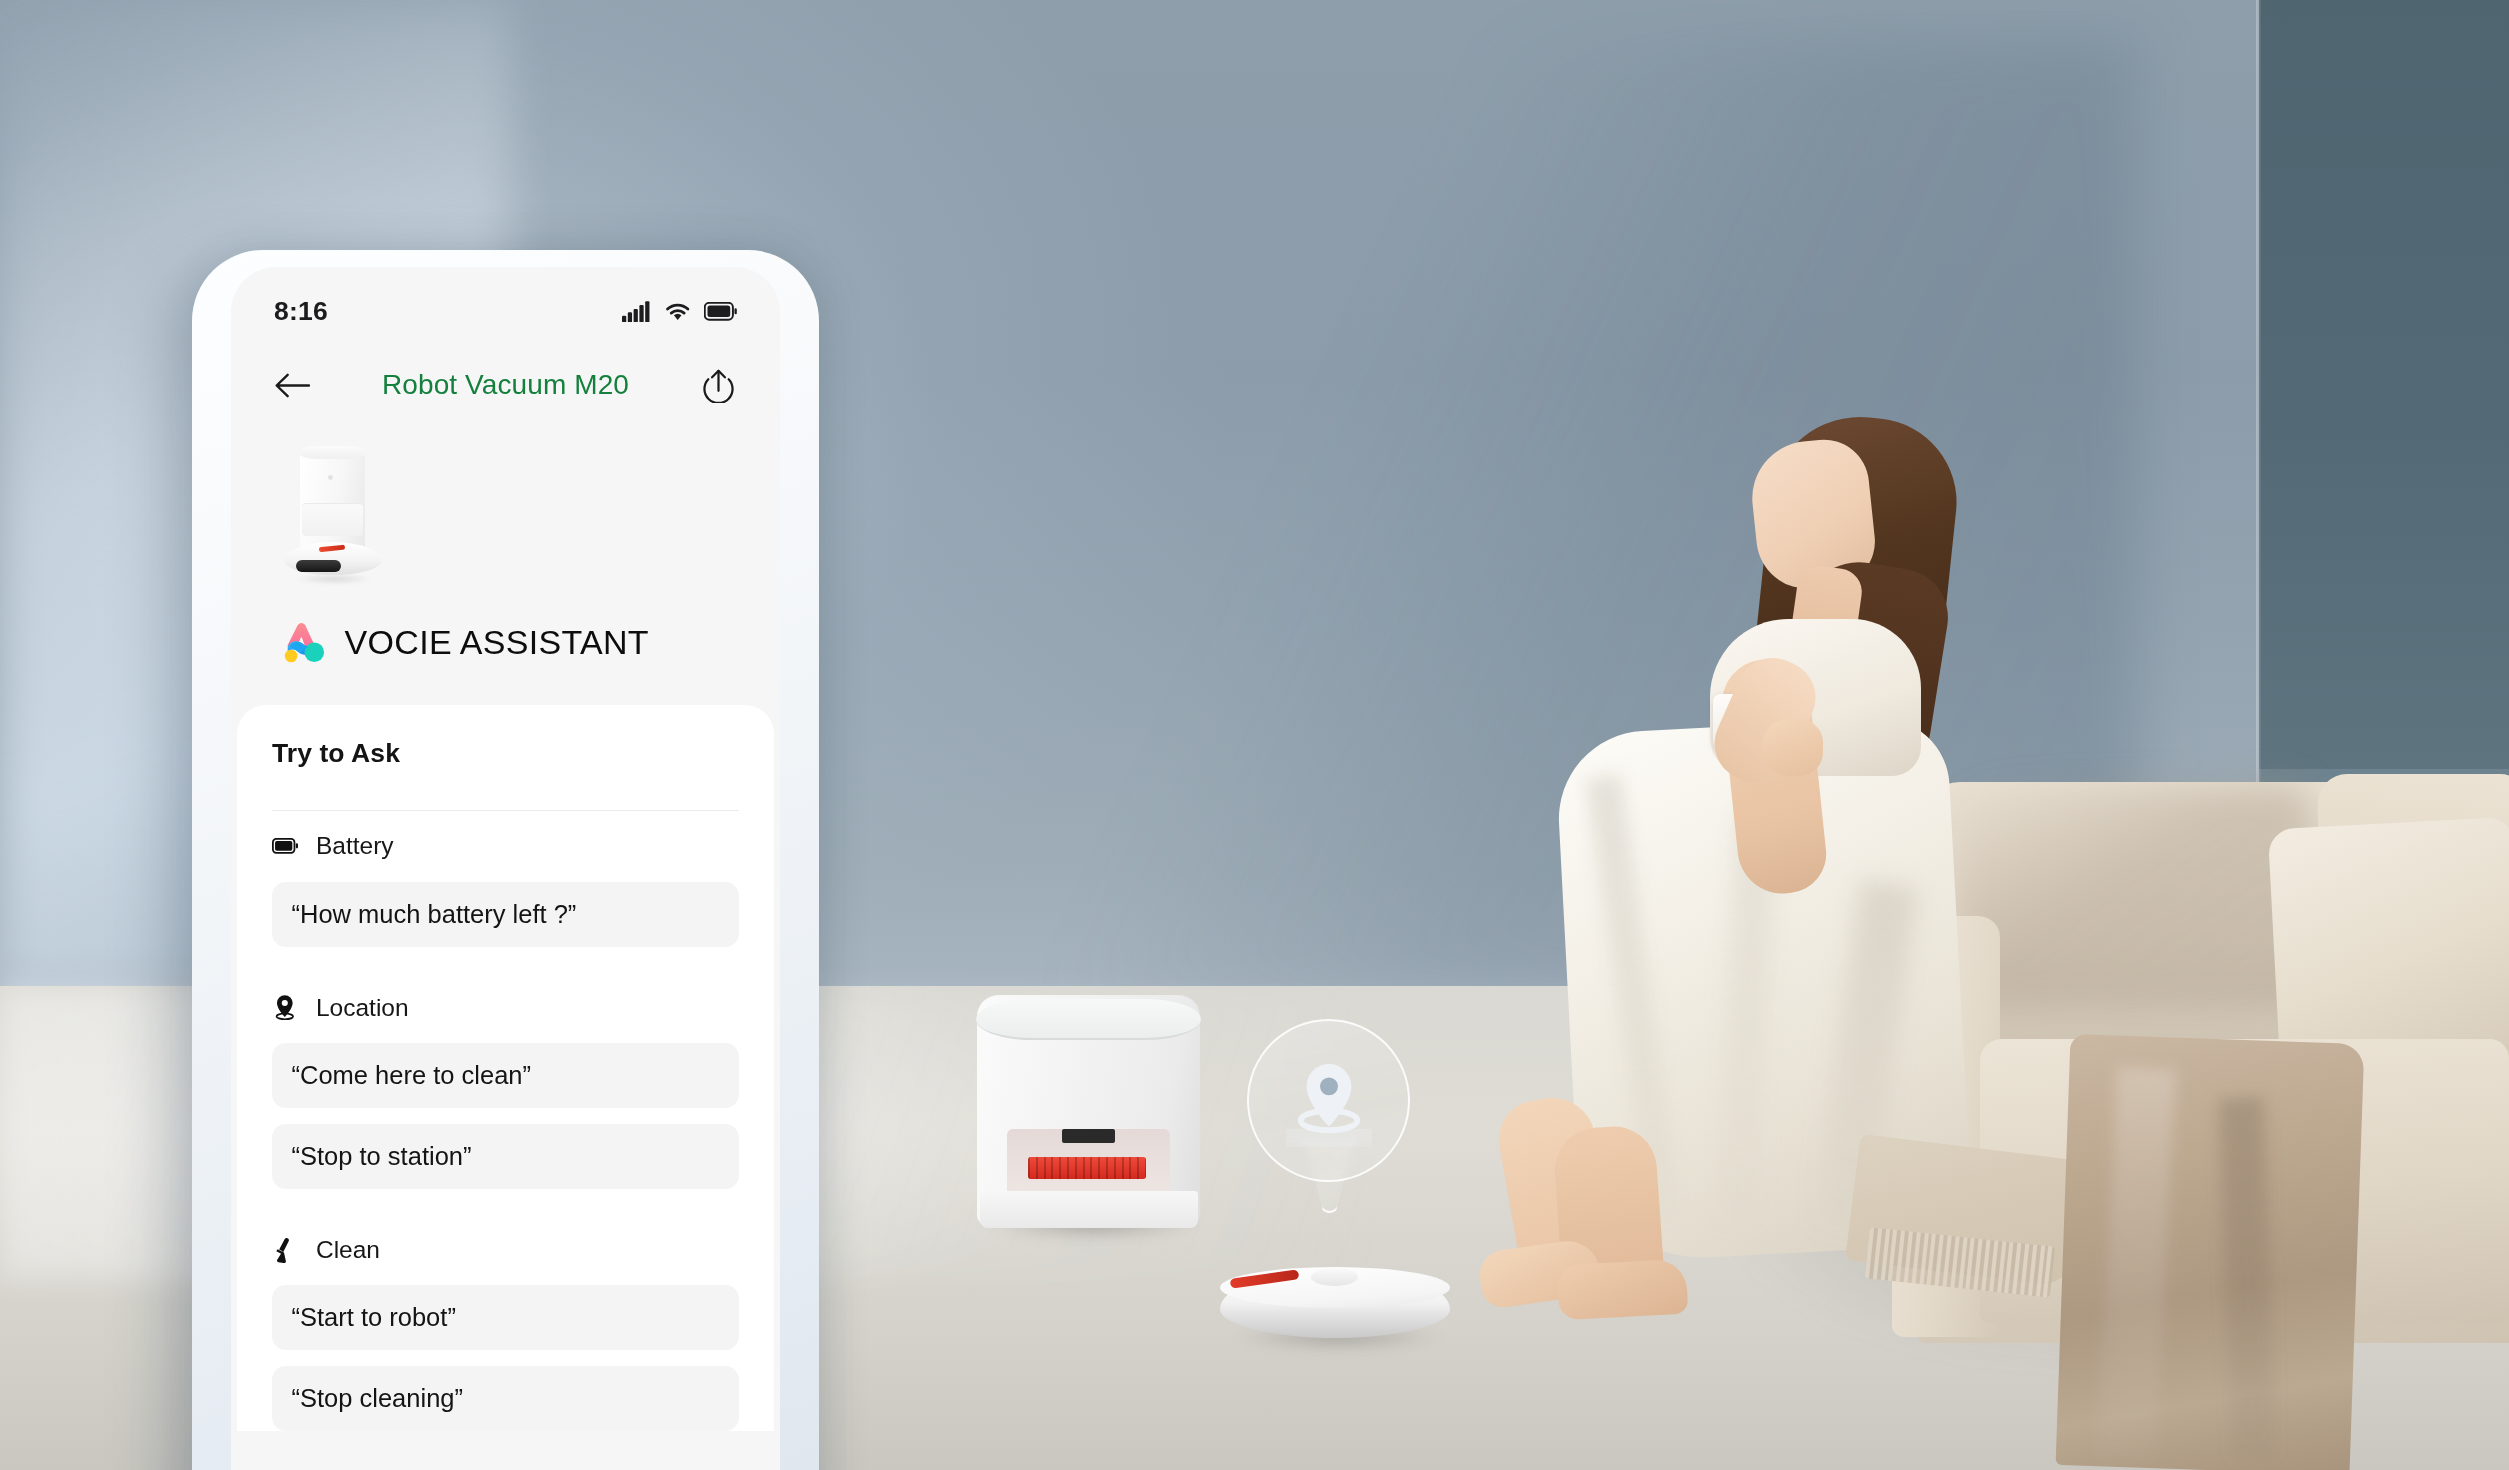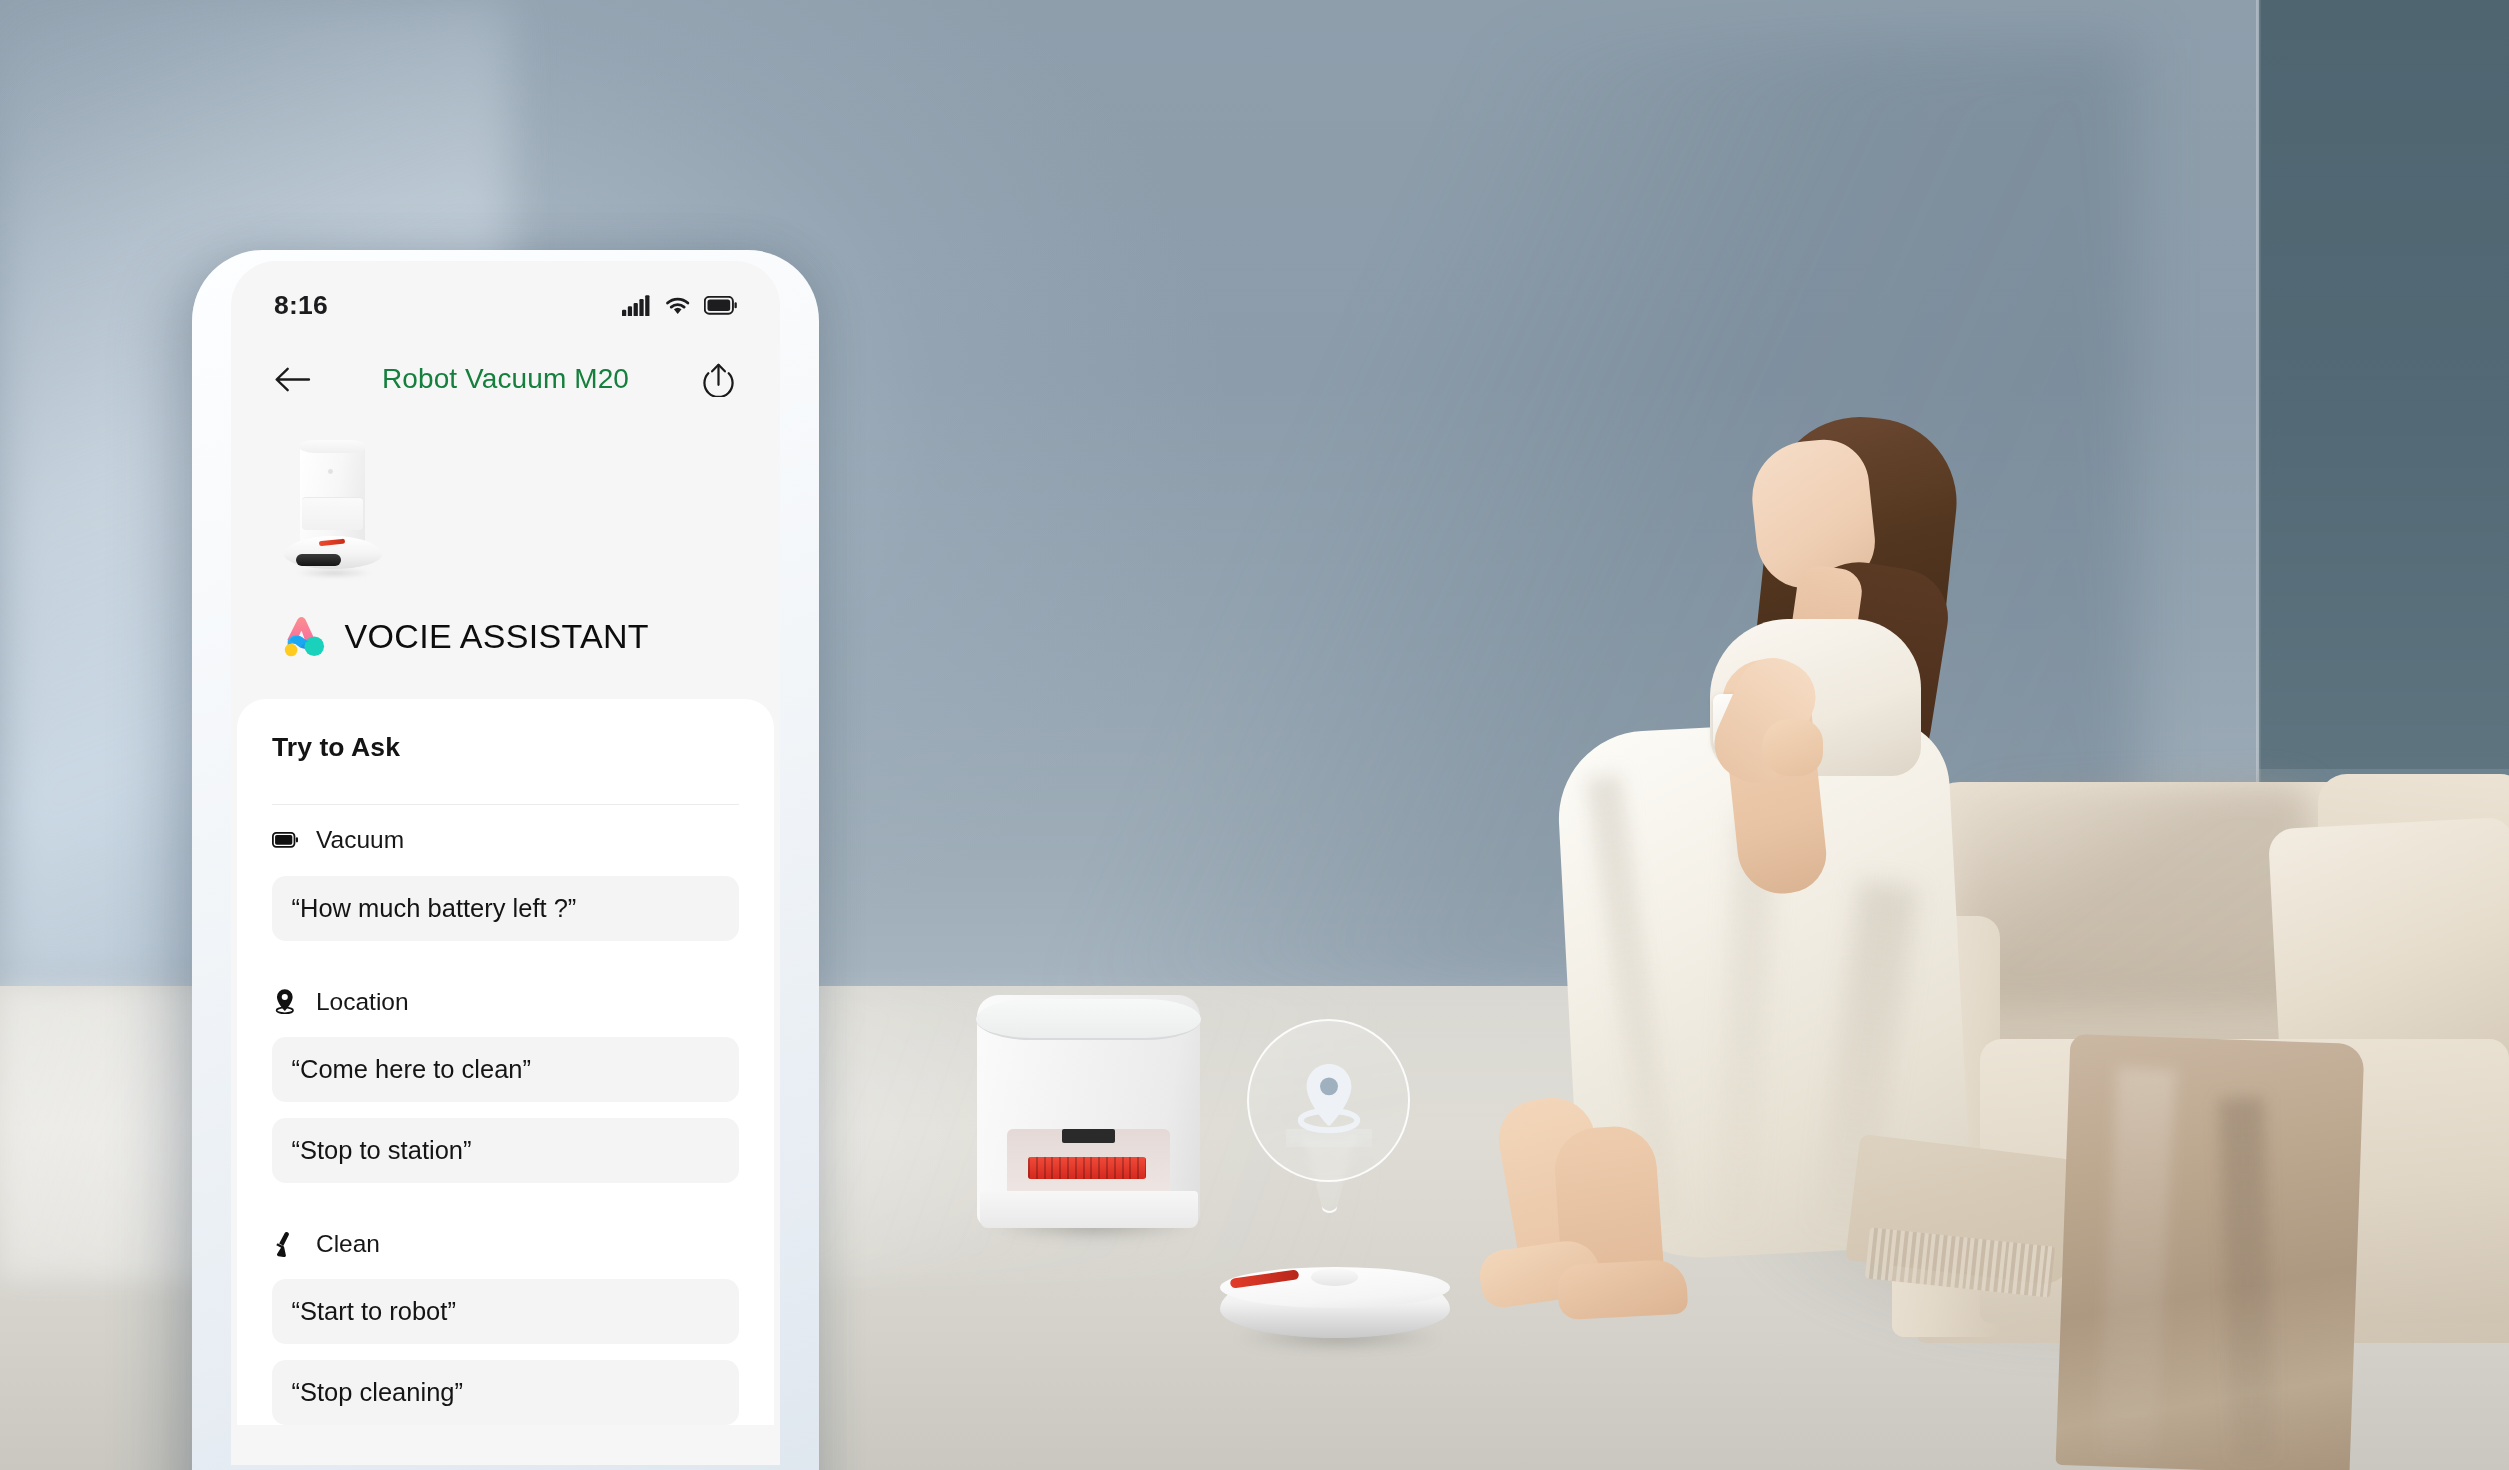--- a/index.html
+++ b/index.html
@@ -319,21 +319,21 @@
   .pin-glyph { position:absolute; left:43px; top:41px; width:78px; height:80px; }
 
   
   .phone {
     position:absolute; left:192px; top:250px; width:627px; height:1304px;
     background:linear-gradient(160deg,#fdfeff 0%, #f3f6f9 40%, #e7edf3 75%, #dde5ee 100%);
     border-radius:71px 71px 0 0;
     box-shadow:-25.5px 15.7px 59px rgba(60,78,96,0.28), 9.8px 0 39px rgba(60,78,96,0.16);
   }
   .phone-screen {
-    position:absolute; left:231px; top:261px; width:549px; height:1204px;
+    position:absolute; left:231px; top:267px; width:549px; height:1204px;
     background:#f6f6f6;
     border-radius:45px 45px 0 0;
     overflow:hidden;
   }
 
   
   .status-bar {
     position:relative; height:71px;
     display:flex; align-items:center; justify-content:space-between;
     padding:17.6px 43px 0 43px;
@@ -582,21 +582,21 @@
 
     <div class="section">
       <div class="section-head">
         <span class="section-icon">
           <svg width="26.5" height="15.7" viewBox="0 0 27 16">
             <rect x="0.9" y="0.9" width="22" height="14.2" rx="3.4" fill="none" stroke="#111" stroke-width="1.8"></rect>
             <rect x="3.1" y="3.1" width="17.6" height="9.8" rx="1.8" fill="#111"></rect>
             <rect x="24.3" y="5.4" width="2.2" height="5.2" rx="1.1" fill="#111"></rect>
           </svg>
         </span>
-        <span class="section-label">Vacuum</span>
+        <span class="section-label">Battery</span>
       </div>
       <div class="chip">“How much battery left ?”</div>
     </div>
 
     <div class="sec-gap"></div>
 
     <div class="section">
       <div class="section-head">
         <span class="section-icon">
           <svg width="21.6" height="26.5" viewBox="0 0 22 27">

